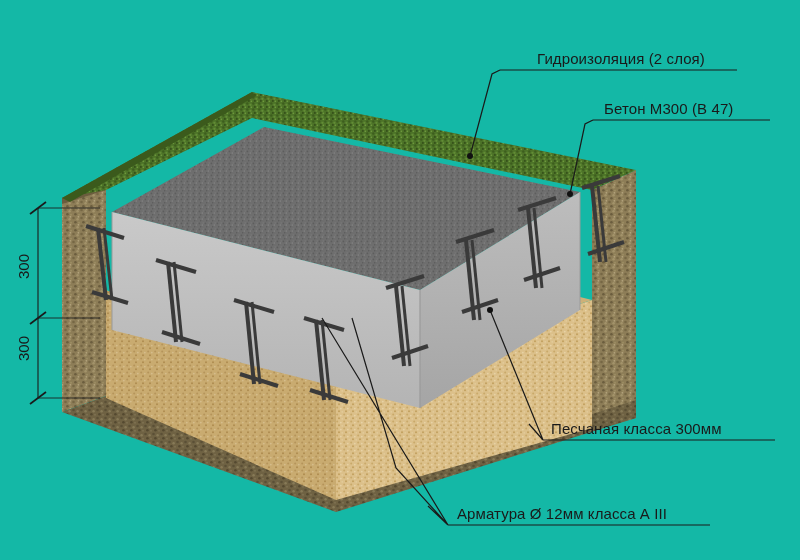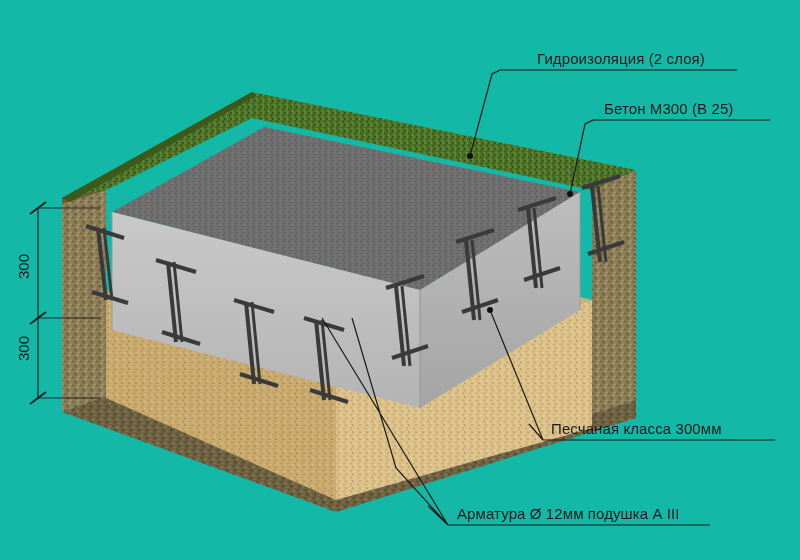--- a/index.html
+++ b/index.html
@@ -230,23 +230,23 @@
       </g>
     <g id="callout-dots" fill="#111111">
         <circle cx="470" cy="156" r="3"></circle>
         <circle cx="570" cy="194" r="3"></circle>
         <circle cx="490" cy="310" r="3"></circle>
       </g>
   </svg>
 
   <div class="lbl" style="left:537px; top:50px;">Гидроизоляция (2 слоя)</div>
 
-  <div class="lbl" style="left:604px; top:100px;">Бетон М300 (В 25)</div>
+  <div class="lbl" style="left:604px; top:100px;">Бетон М300 (В 47)</div>
 
   <div class="lbl" style="left:551px; top:420px;">Песчаная класса 300мм</div>
 
-  <div class="lbl" style="left:457px; top:505px;">Арматура    Ø 12мм подушка А III</div>
+  <div class="lbl" style="left:457px; top:505px;">Арматура    Ø 12мм класса А III</div>
 
   <div class="dim dim-rot" style="left:8px; top:258px; width:30px; text-align:center;">300</div>
 
   <div class="dim dim-rot" style="left:8px; top:340px; width:30px; text-align:center;">300</div>
 
 </div>
 
 </body></html>

